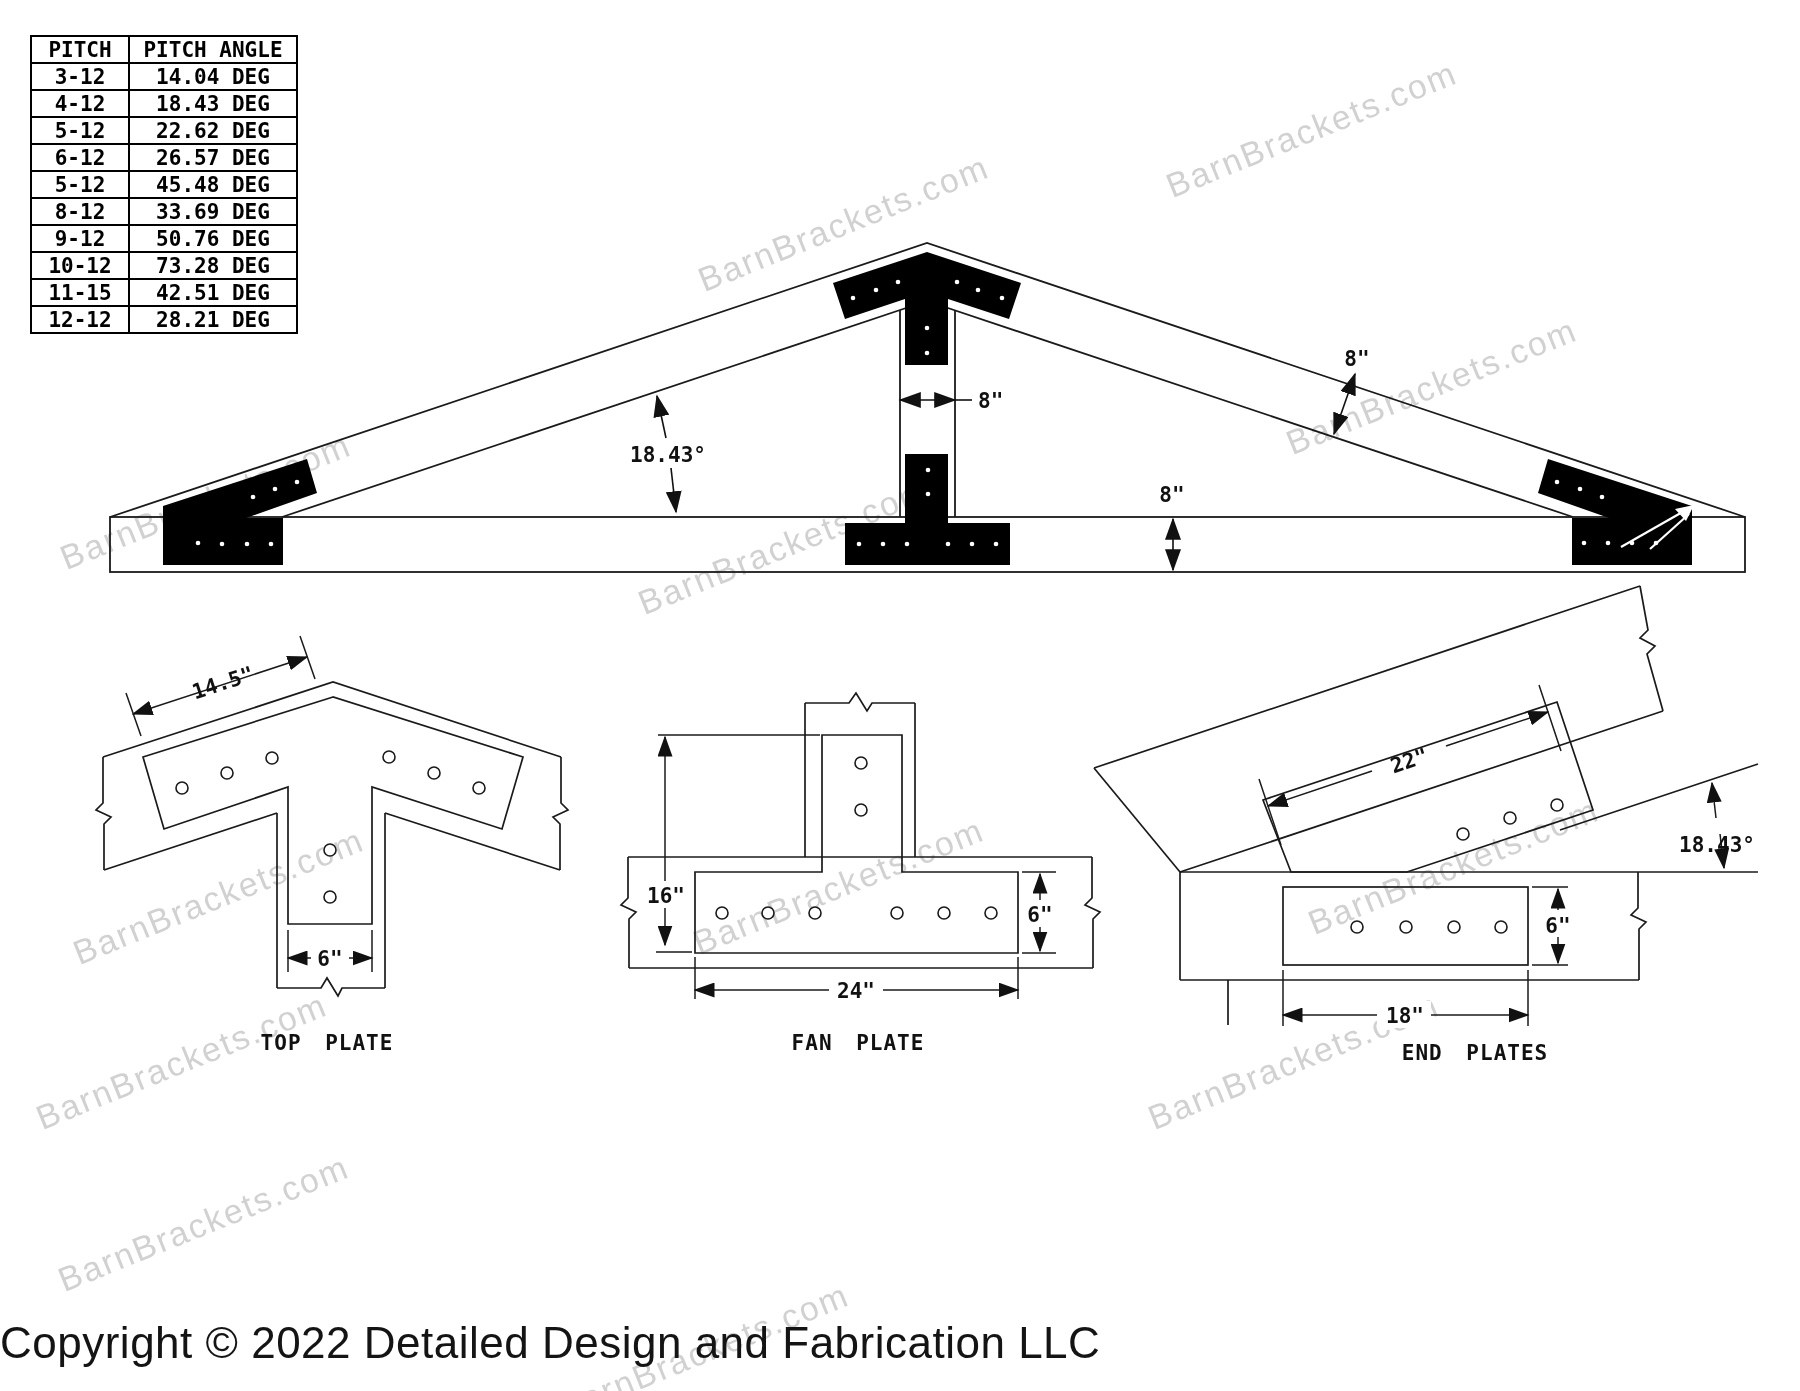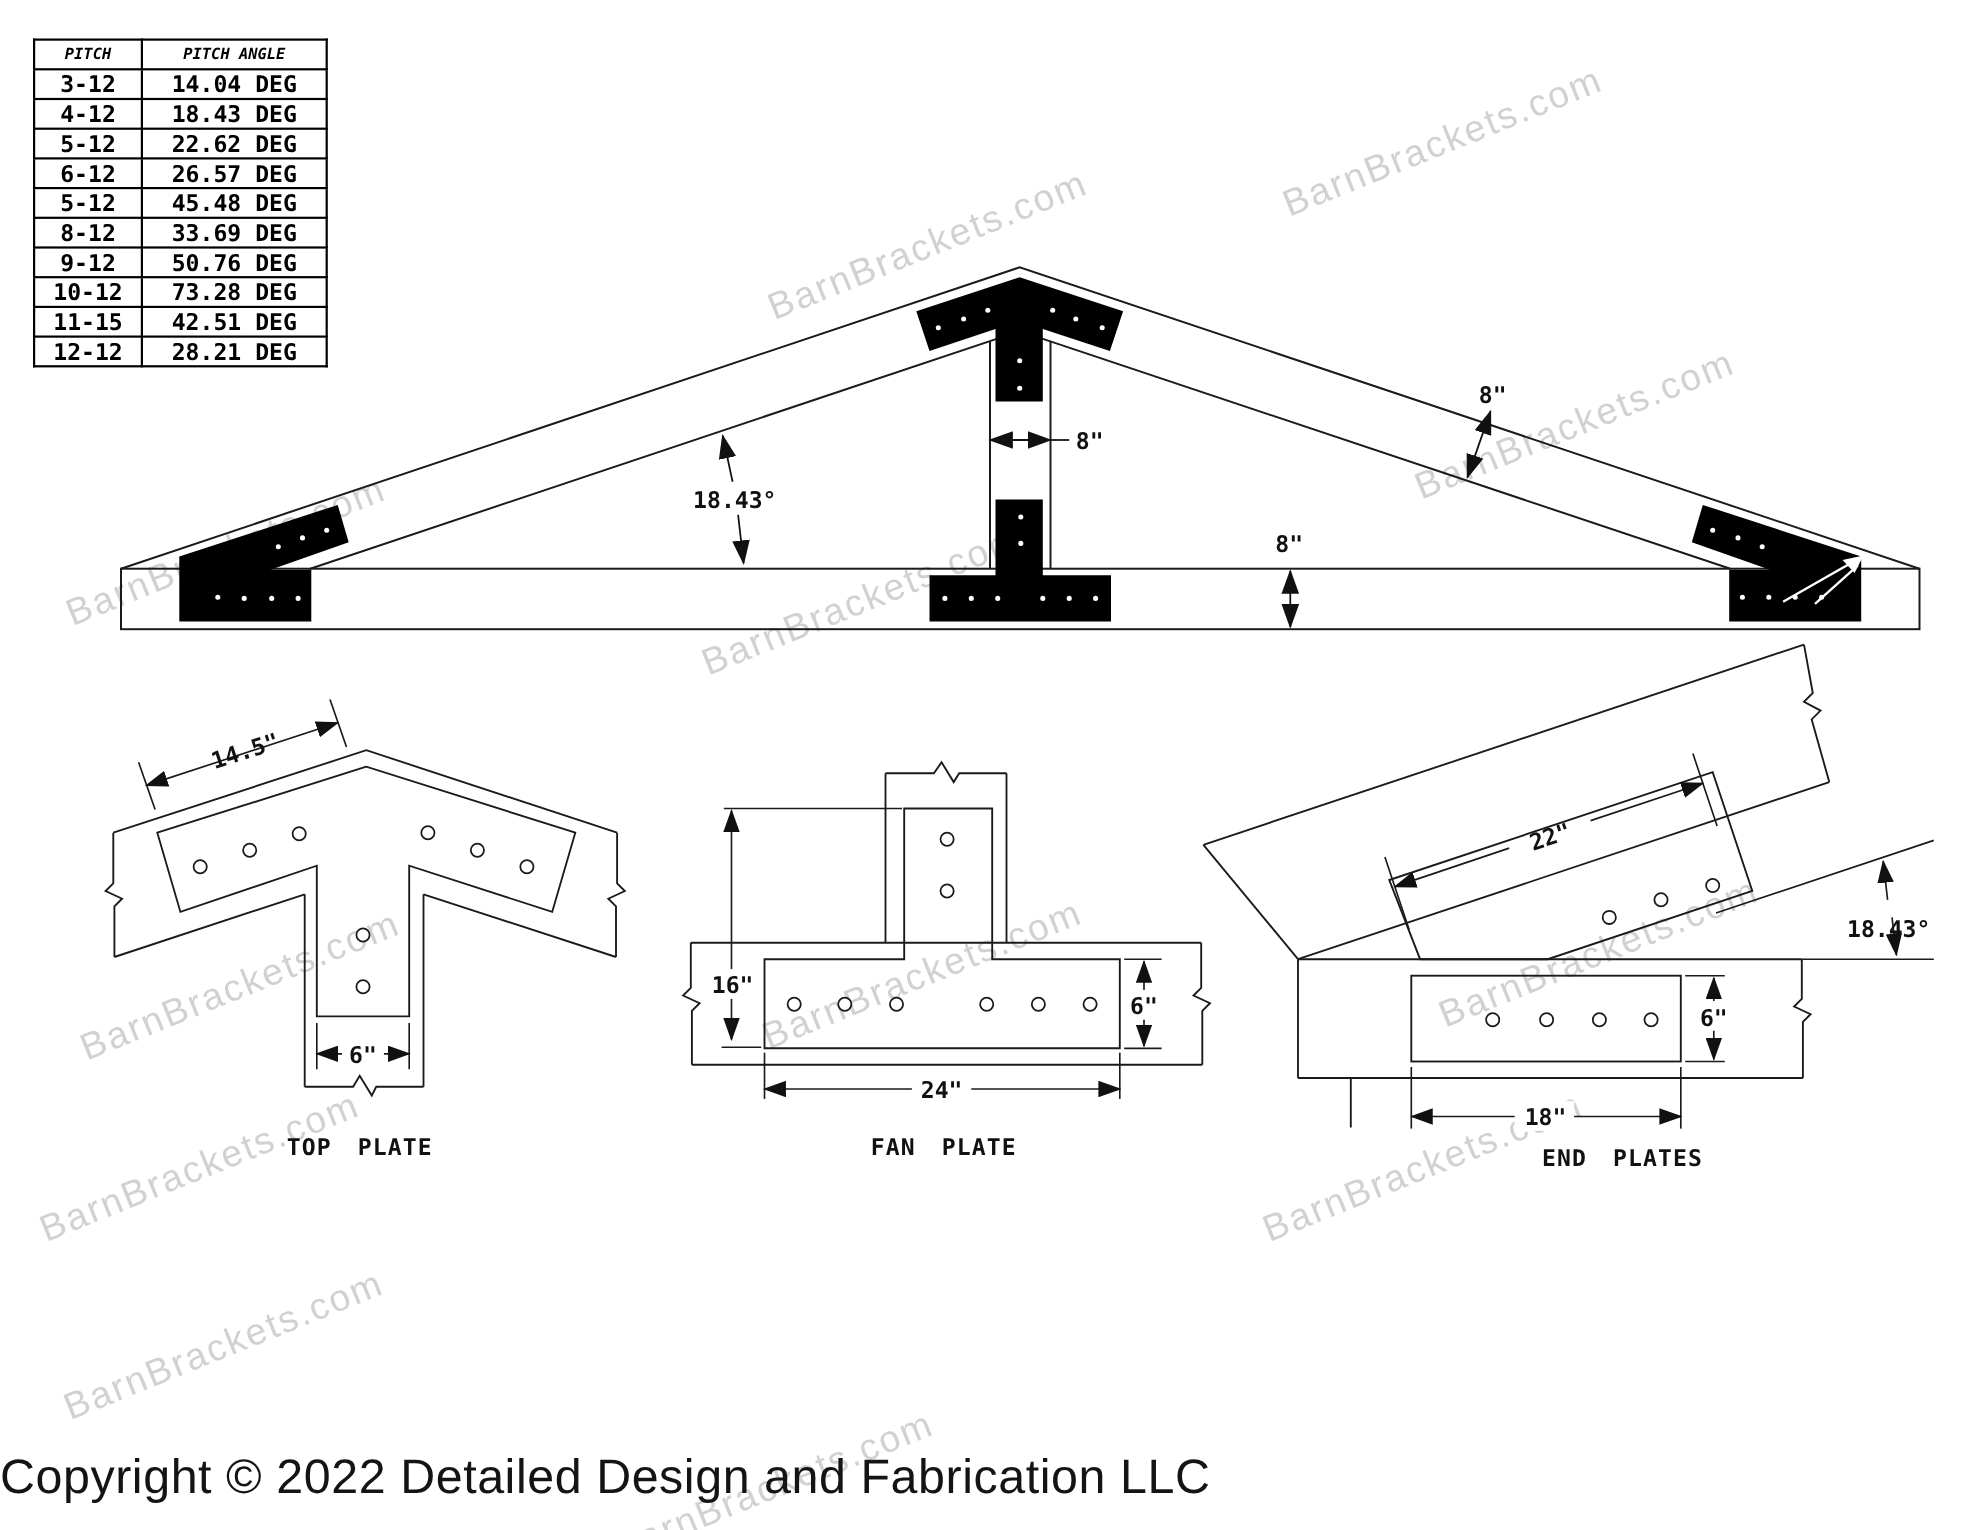--- a/index.html
+++ b/index.html
@@ -7,21 +7,21 @@
           font-family:"DejaVu Sans Mono", monospace;}
   svg{position:absolute;left:0;top:0;}
   svg text{font-family:"DejaVu Sans Mono", monospace;font-weight:bold;fill:#111;}
   .dimtxt{font-size:21px;}
   .titletxt{font-size:21px;letter-spacing:1px;word-spacing:10px;}
   
   #pitch-table{position:absolute;left:30px;top:35px;border-collapse:collapse;
                font-family:"DejaVu Sans Mono", monospace;font-weight:bold;font-size:21px;color:#000;}
   #pitch-table th,#pitch-table td{border:2px solid #000;padding:0 8px;height:25px;text-align:center;
                white-space:nowrap;}
-  #pitch-table th{font-size:14px;font-style:italic;}
+  #pitch-table th{font-size:21px;}
   #pitch-table td.pcol{min-width:80px;}
   #pitch-table td.acol{min-width:150px;}
   
   .wm{position:absolute;font-family:"Liberation Sans", sans-serif;font-size:34px;letter-spacing:2px;
       color:#c6c6c6;opacity:.8;transform:rotate(-22deg);transform-origin:0 50%;white-space:nowrap;
       pointer-events:none;}
   
   #copyright{position:absolute;left:0;top:1318px;width:100%;
              font-family:"Liberation Sans", sans-serif;font-size:44px;color:#141414;letter-spacing:.5px;}
 </style>

